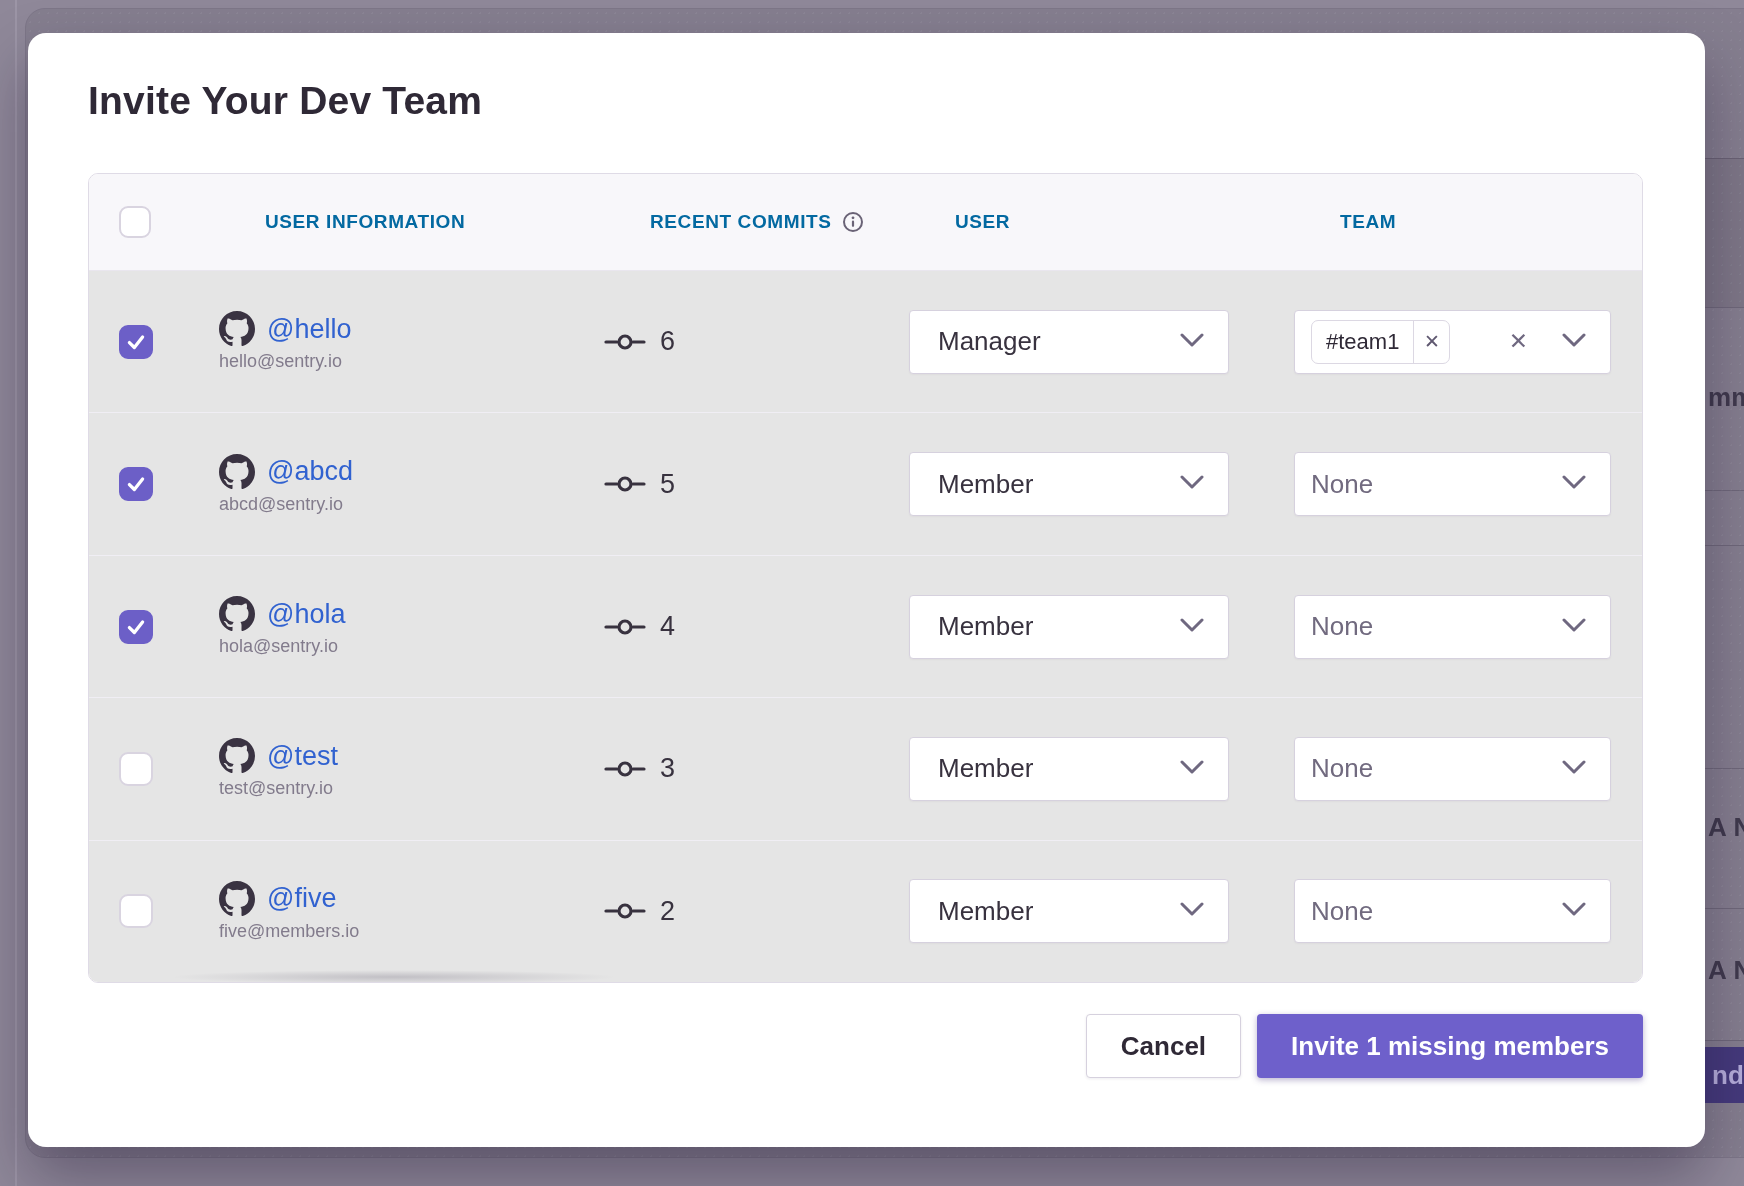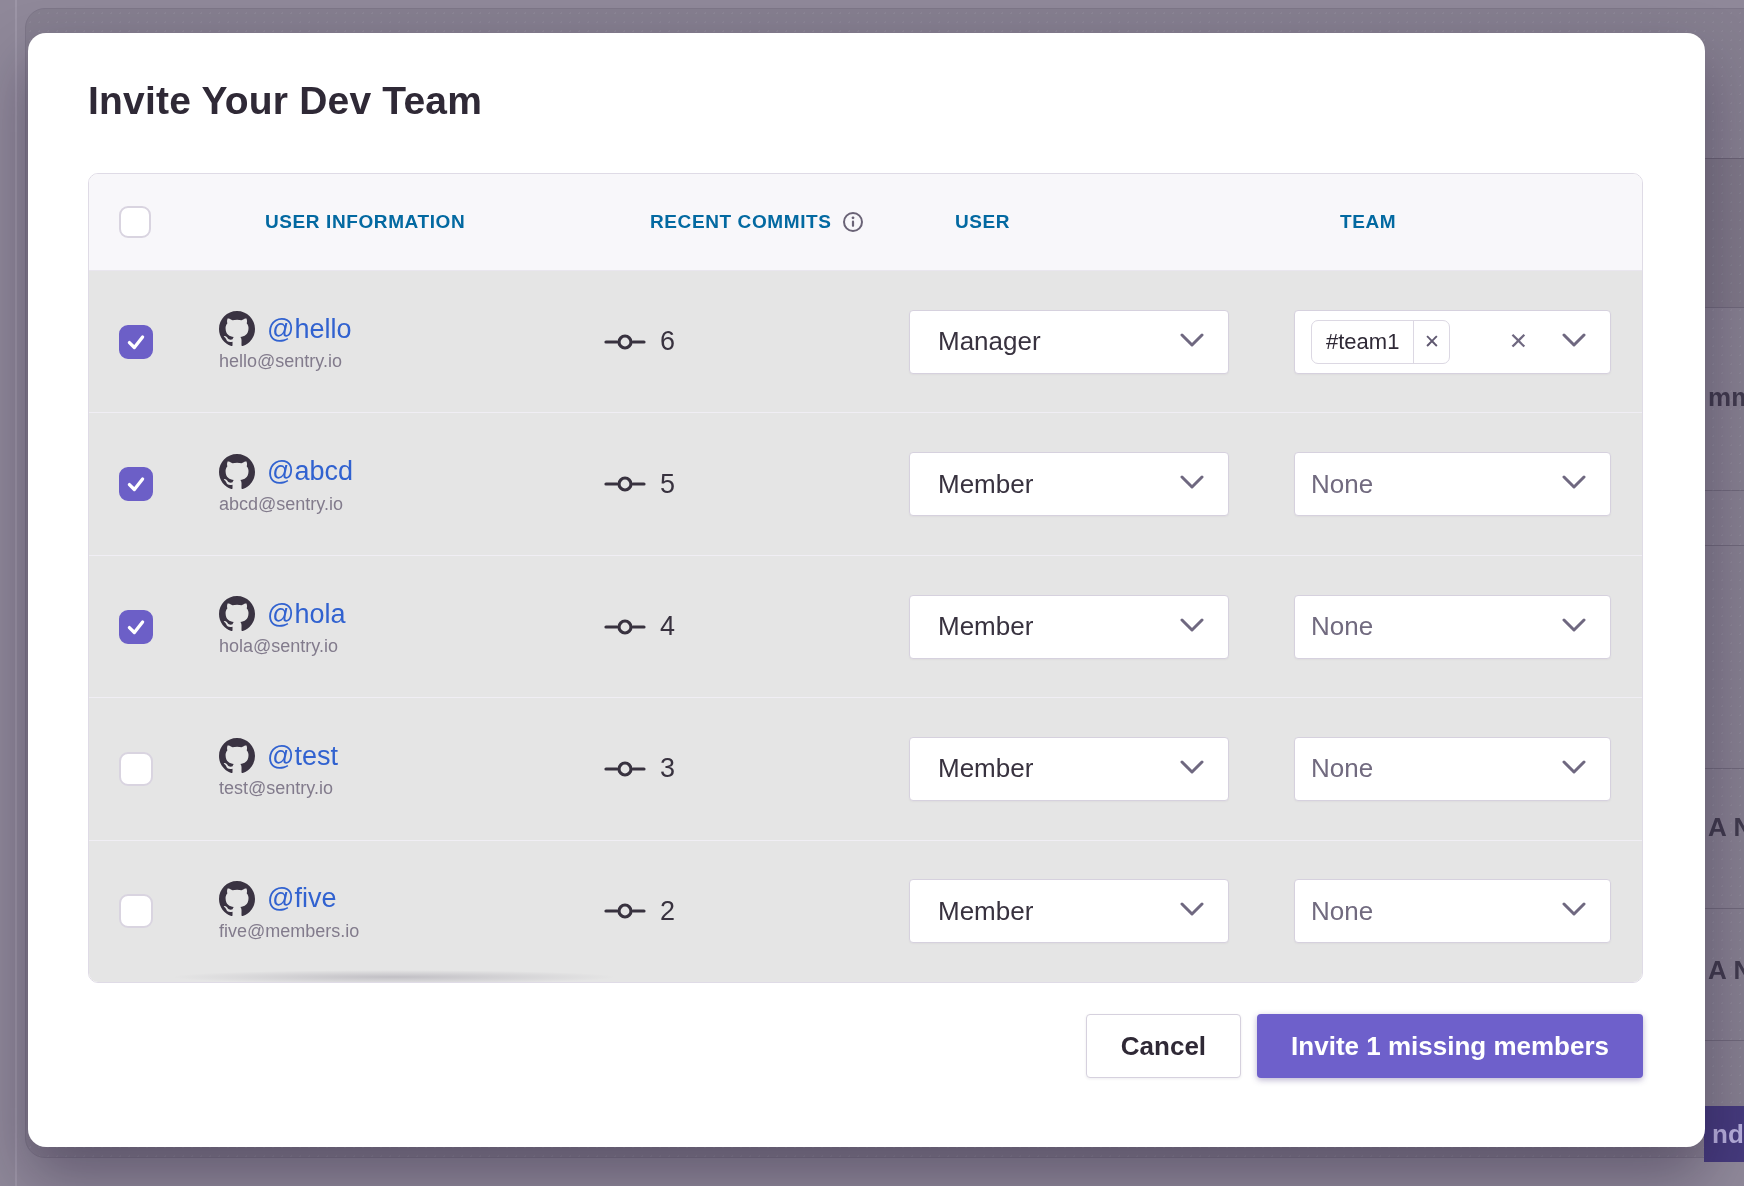--- a/index.html
+++ b/index.html
@@ -18,21 +18,21 @@
     background-image:radial-gradient(rgba(255,255,255,0.05) 1px, transparent 1px);
     background-size:9px 9px;
   }
   .bg-line { position:absolute; left:1700px; right:0; height:1px; background:rgba(54,45,70,0.28); }
   .bg-band { position:absolute; left:1700px; right:0; background:rgba(0,0,0,0.05); }
   .bg-frag {
     position:absolute; left:1708px; color:#403a4d; font-size:26px; font-weight:600;
     white-space:nowrap; letter-spacing:.2px;
   }
   .bg-purple-bar {
-    position:absolute; left:1704px; right:0; top:1106px; height:56px;
+    position:absolute; left:1704px; right:0; top:1047px; height:56px;
     background:#453a7c; color:#b6aedb; font-size:26px; font-weight:700;
     display:flex; align-items:center; padding-left:8px;
   }
 
   
   .modal {
     position:absolute; left:28px; top:33px; width:1677px; height:1114px;
     background:#ffffff; border-radius:18px;
     box-shadow:0 30px 60px rgba(20,10,40,0.35);
     padding:46px 92px 0 60px;

